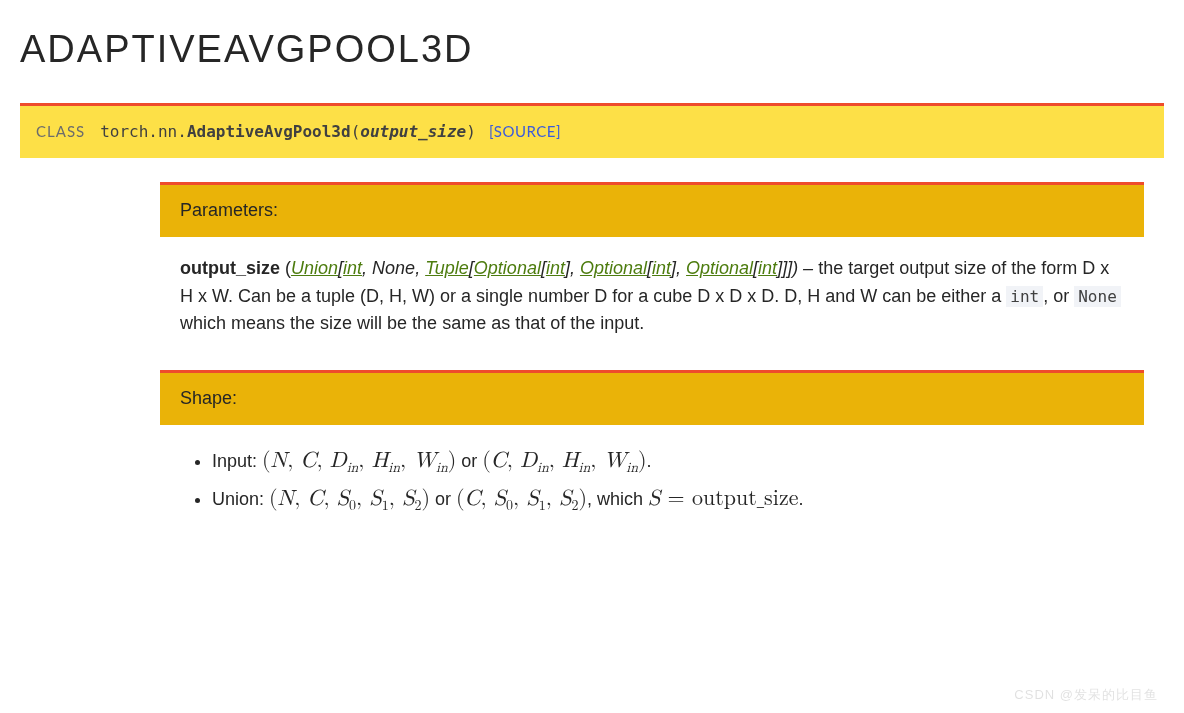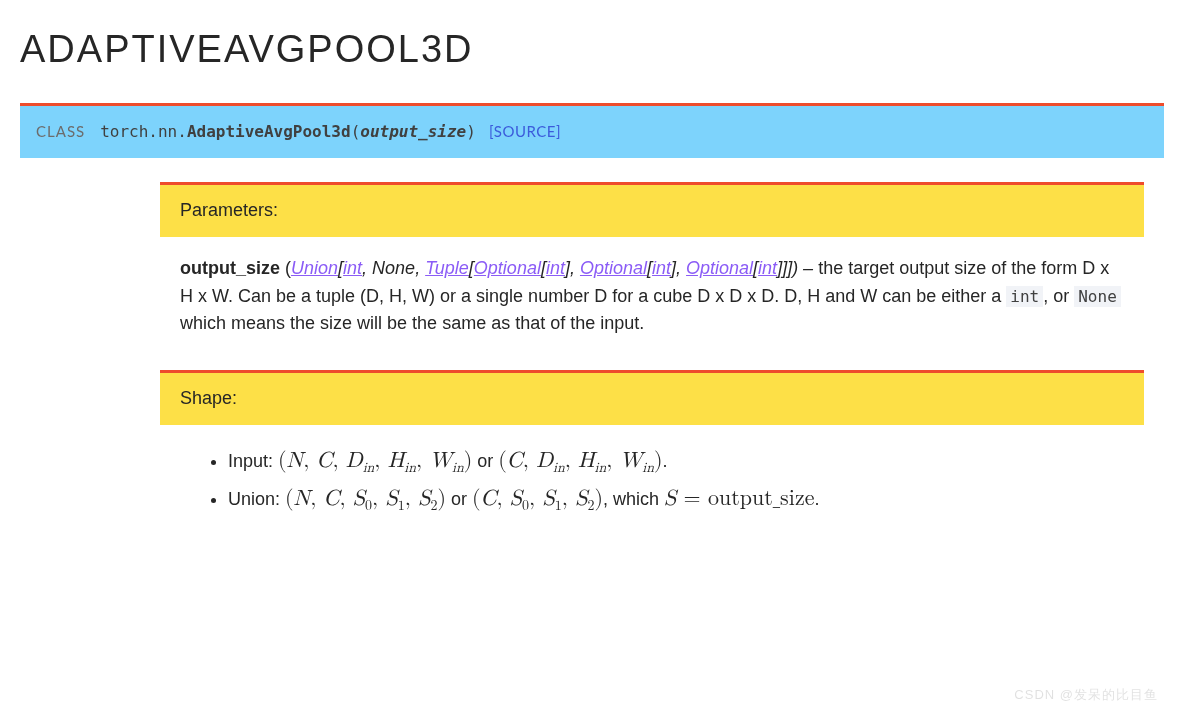--- a/index.html
+++ b/index.html
@@ -17,21 +17,21 @@
     }
     h1 {
       font-weight: 300;
       font-size: 38px;
       letter-spacing: 2px;
       color: #262626;
       margin-bottom: 24px;
     }
     .signature-block {
       border-top: 3px solid #ee4c2c;
-      background: #7dd3fc;
+      background: #fde047;
       padding: 12px 16px;
       margin-bottom: 24px;
     }
     .class-kw {
       font-family: Lato, sans-serif;
       color: #6c6c6c;
       font-size: 15px;
       letter-spacing: 1px;
       font-weight: 400;
     }
@@ -63,49 +63,49 @@
     .para {
       margin-bottom: 24px;
       color: #262626;
     }
     .field-block {
       border-top: 3px solid #ee4c2c;
       margin-bottom: 28px;
       margin-left: 60px;
     }
     .field-header {
-      background: #fde047;
+      background: #eab308;
       padding: 12px 20px;
       font-size: 18px;
       color: #262626;
     }
     .field-body {
       padding: 18px 20px 4px 20px;
     }
     .param-name {
       font-weight: 700;
     }
     .type-link {
-      color: #8b5cf6;
+      color: #4d7c0f;
       font-style: italic;
     }
     .type-plain {
       font-style: italic;
       color: #262626;
     }
     .literal {
       font-family: "SFMono-Regular", Menlo, Consolas, monospace;
       background: #f1f3f7;
       padding: 1px 4px;
       font-size: 16px;
       color: #404040;
     }
     ul.shape-list {
       list-style: disc;
-      margin-left: 48px;
+      margin-left: 32px;
     }
     ul.shape-list li {
       margin-bottom: 4px;
     }
     .math {
       font-family: "Latin Modern Math", "STIX Two Math", Cambria, Georgia, serif;
       font-size: 22px;
     }
     .math sub {
       font-size: 14px;

